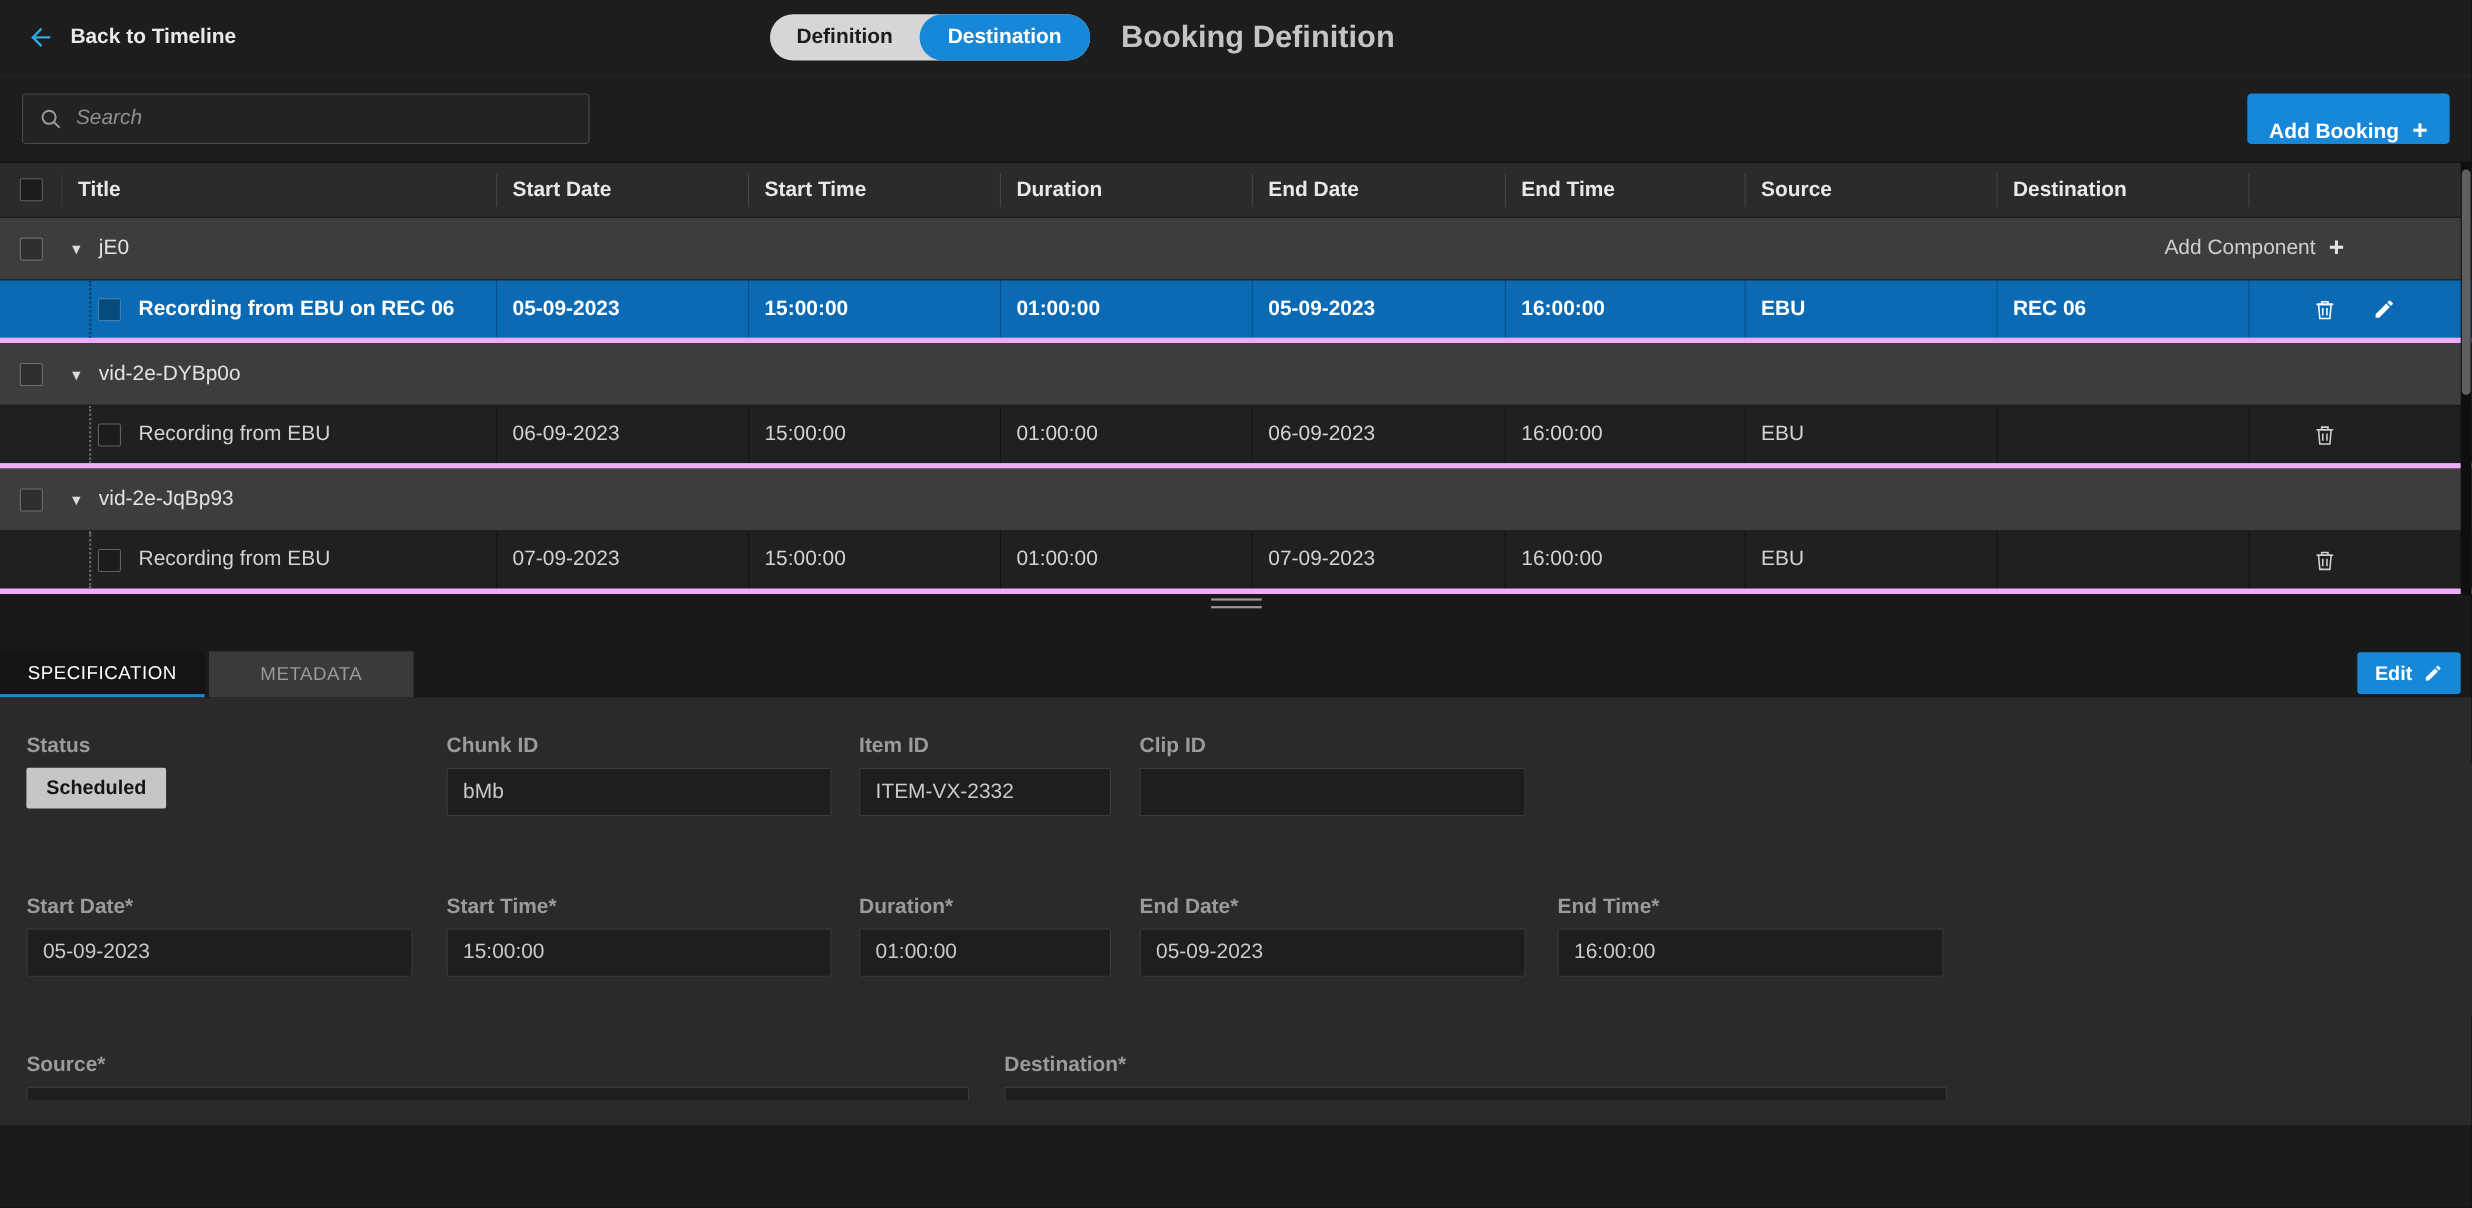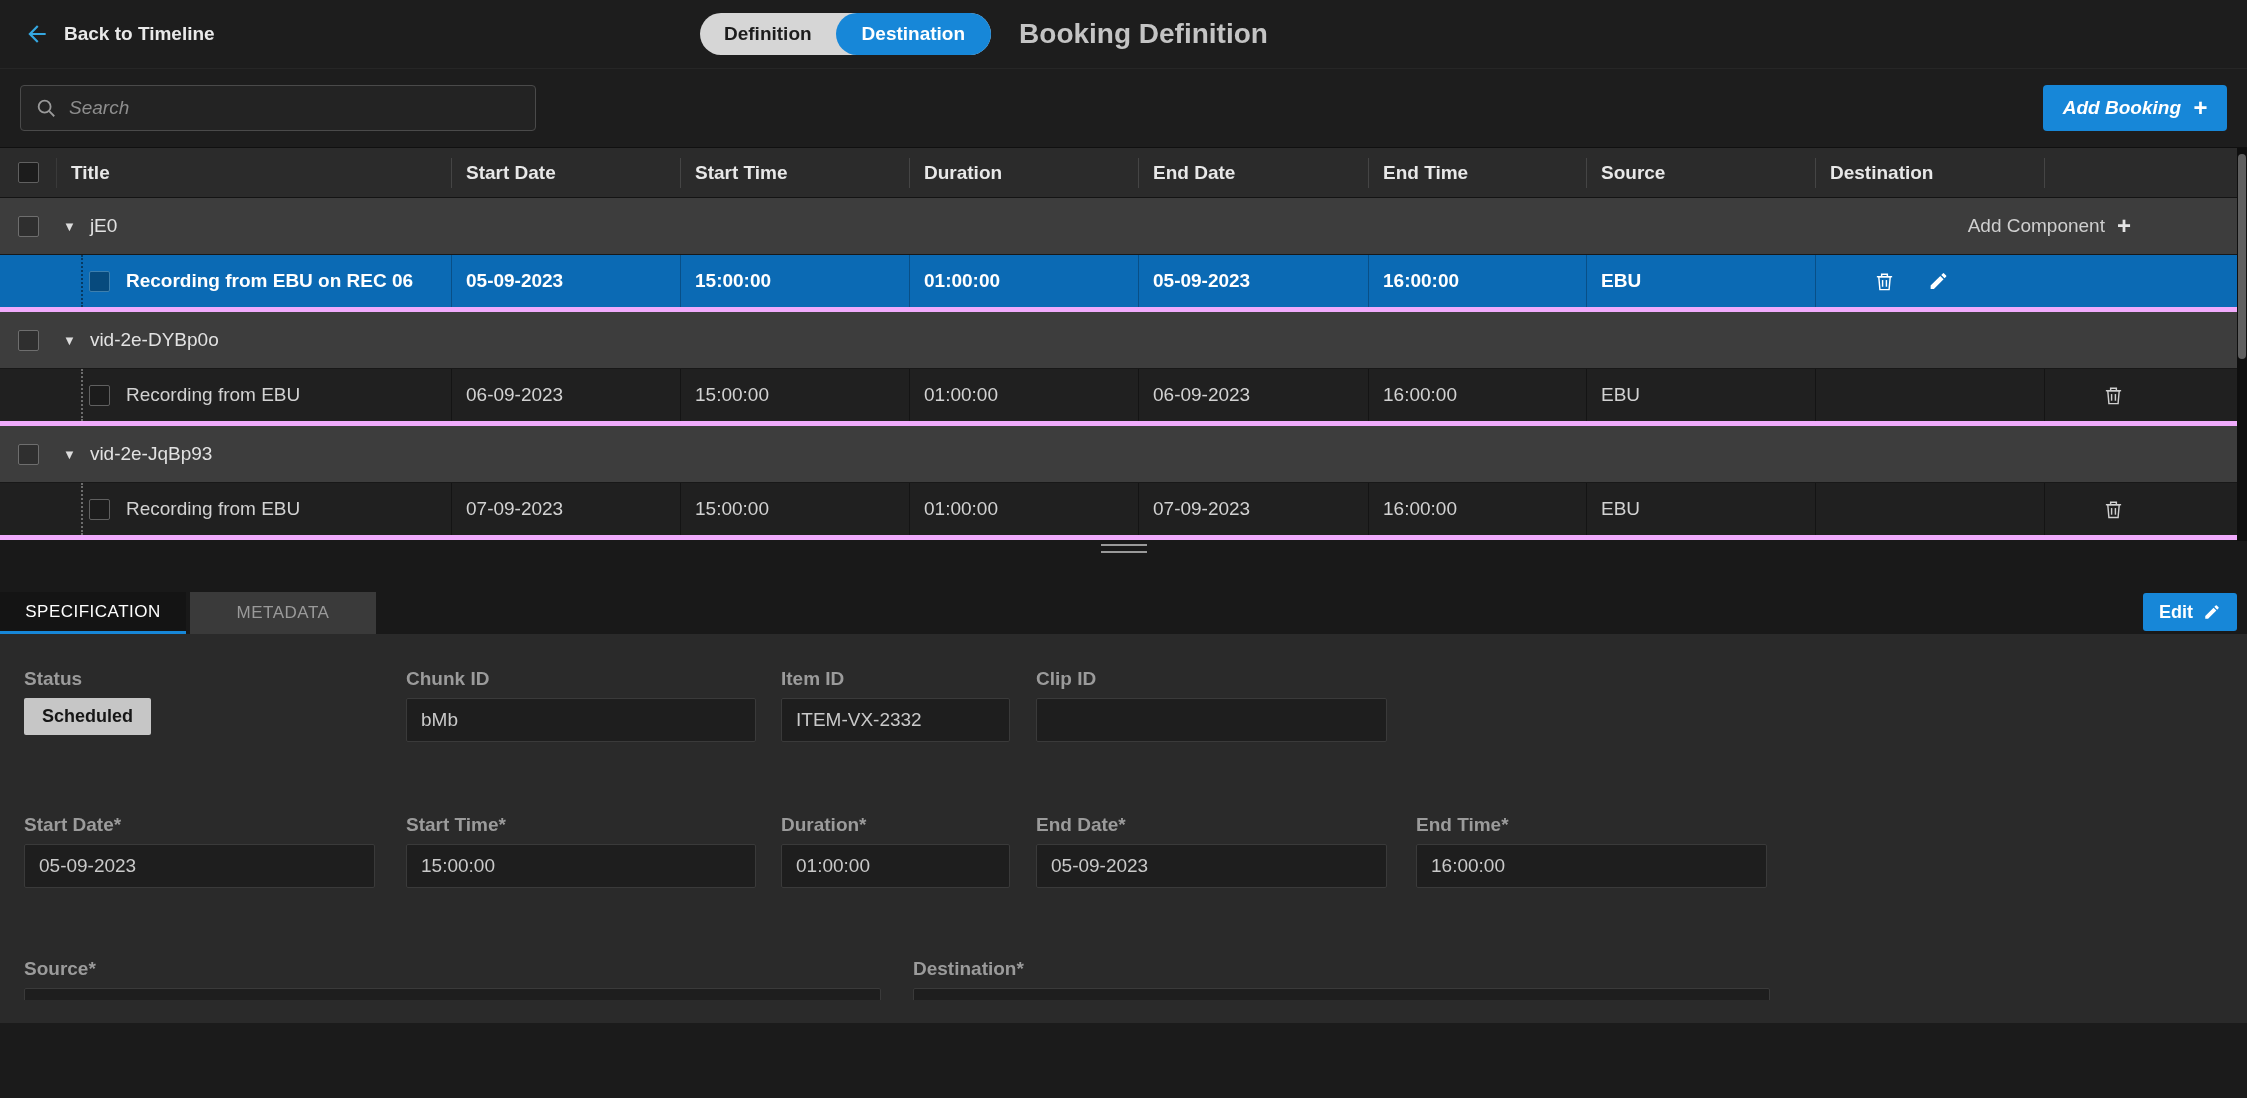--- a/index.html
+++ b/index.html
@@ -19,21 +19,21 @@
   .pill{background:#d6d6d6;border-radius:22px;display:flex;align-items:center;height:42px;}
   .seg-def{color:#1c1c1c;font-weight:bold;font-size:19px;padding:0 24px;cursor:pointer;}
   .seg-comp{background:var(--accent);color:#fff;font-weight:bold;font-size:19px;padding:0 26px;height:42px;border-radius:21px;display:flex;align-items:center;cursor:pointer;}
   .title{font-size:28px;font-weight:600;color:#c4c4c4;}
 
   
   .toolbar{height:79px;background:#1d1d1d;display:flex;align-items:center;justify-content:space-between;padding:0 20px;border-bottom:1px solid #101010;}
   .search{width:516px;height:46px;background:#232323;border:1px solid #4a4a4a;border-radius:4px;display:flex;align-items:center;padding:0 14px;gap:12px;}
   .search input{background:transparent;border:0;outline:0;color:#ccc;font-size:19px;flex:1;font-family:inherit;}
   .search input::placeholder{color:#8e8e8e;font-style:italic;}
-  .btn-primary{background:var(--accent);color:#fff;font-weight:bold;font-size:19px;border:0;border-radius:4px;height:46px;padding:0 20px;display:flex;align-items:center;gap:12px;cursor:pointer;font-family:inherit;font-style:italic;}
+  .btn-primary{background:var(--accent);color:#fff;font-weight:bold;font-size:19px;border:0;border-radius:4px;height:46px;padding:0 20px;display:flex;align-items:flex-end;gap:12px;cursor:pointer;font-family:inherit;}
   .plus{font-size:24px;font-weight:bold;line-height:1;}
 
   
   .thead{display:grid;grid-template-columns:var(--cols);height:50px;background:#2b2b2b;align-items:center;font-weight:bold;font-size:19px;color:#e8e8e8;border-bottom:1px solid #141414;}
   .thead .cell{padding-left:14px;height:30px;line-height:30px;border-right:1px solid #454545;overflow:hidden;white-space:nowrap;}
   .thead .cell:last-child{border-right:none;}
   .cb{width:21px;height:21px;border:1px solid #606060;background:#1c1c1c;border-radius:2px;flex:0 0 auto;cursor:pointer;}
   .cb-center{display:flex;align-items:center;justify-content:center;padding-left:0 !important;border-right:1px solid #3a3a3a !important;}
   .tbody{background:#1d1d1d;}
   .group-row{height:57px;background:#3d3d3d;display:flex;align-items:center;border-bottom:1px solid #181818;cursor:pointer;}
@@ -170,20 +170,21 @@
           <div class="tree"></div>
           <div class="cb"></div>
           <div class="title-text">Recording from EBU on REC 06</div>
         </div>
         <div class="cell">05-09-2023</div>
         <div class="cell">15:00:00</div>
         <div class="cell">01:00:00</div>
         <div class="cell">05-09-2023</div>
         <div class="cell">16:00:00</div>
         <div class="cell">EBU</div>
+        <div class="cell">REC 06</div>
         <div class="cell actions">
           <div class="icon-btn pos-trash">
             <svg width="21" height="22" viewBox="0 0 22 23" fill="none" stroke="currentColor" stroke-width="1.5">
               <path d="M5 7h12l-1.2 13.5H6.2L5 7z"></path>
               <path d="M3 7h16"></path>
               <path d="M8 7V4.5h6V7"></path>
               <path d="M9 10.5v7"></path>
               <path d="M13 10.5v7"></path>
             </svg>
           </div>

